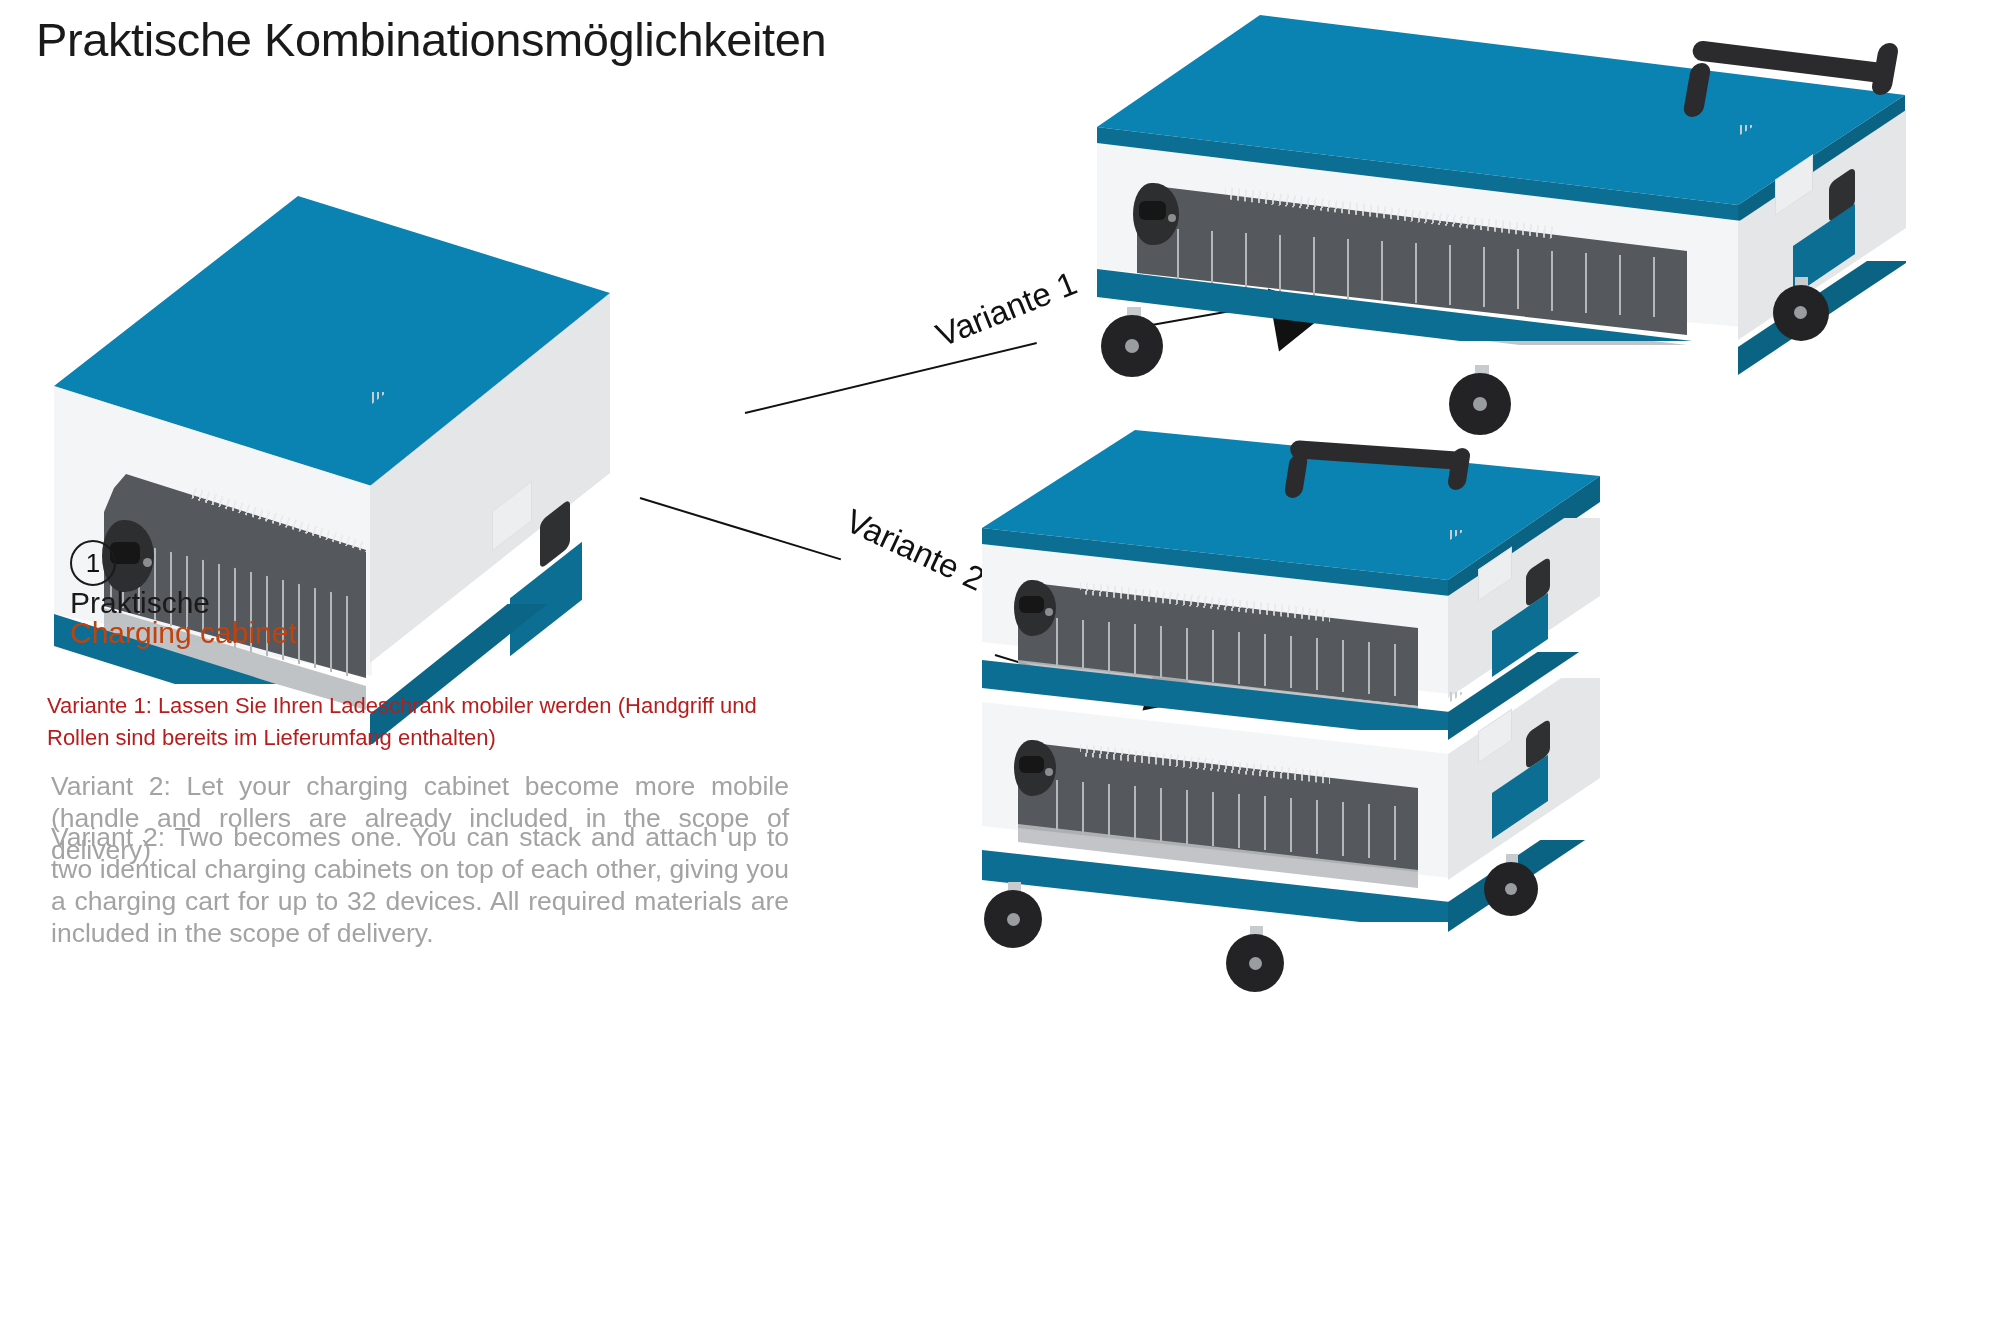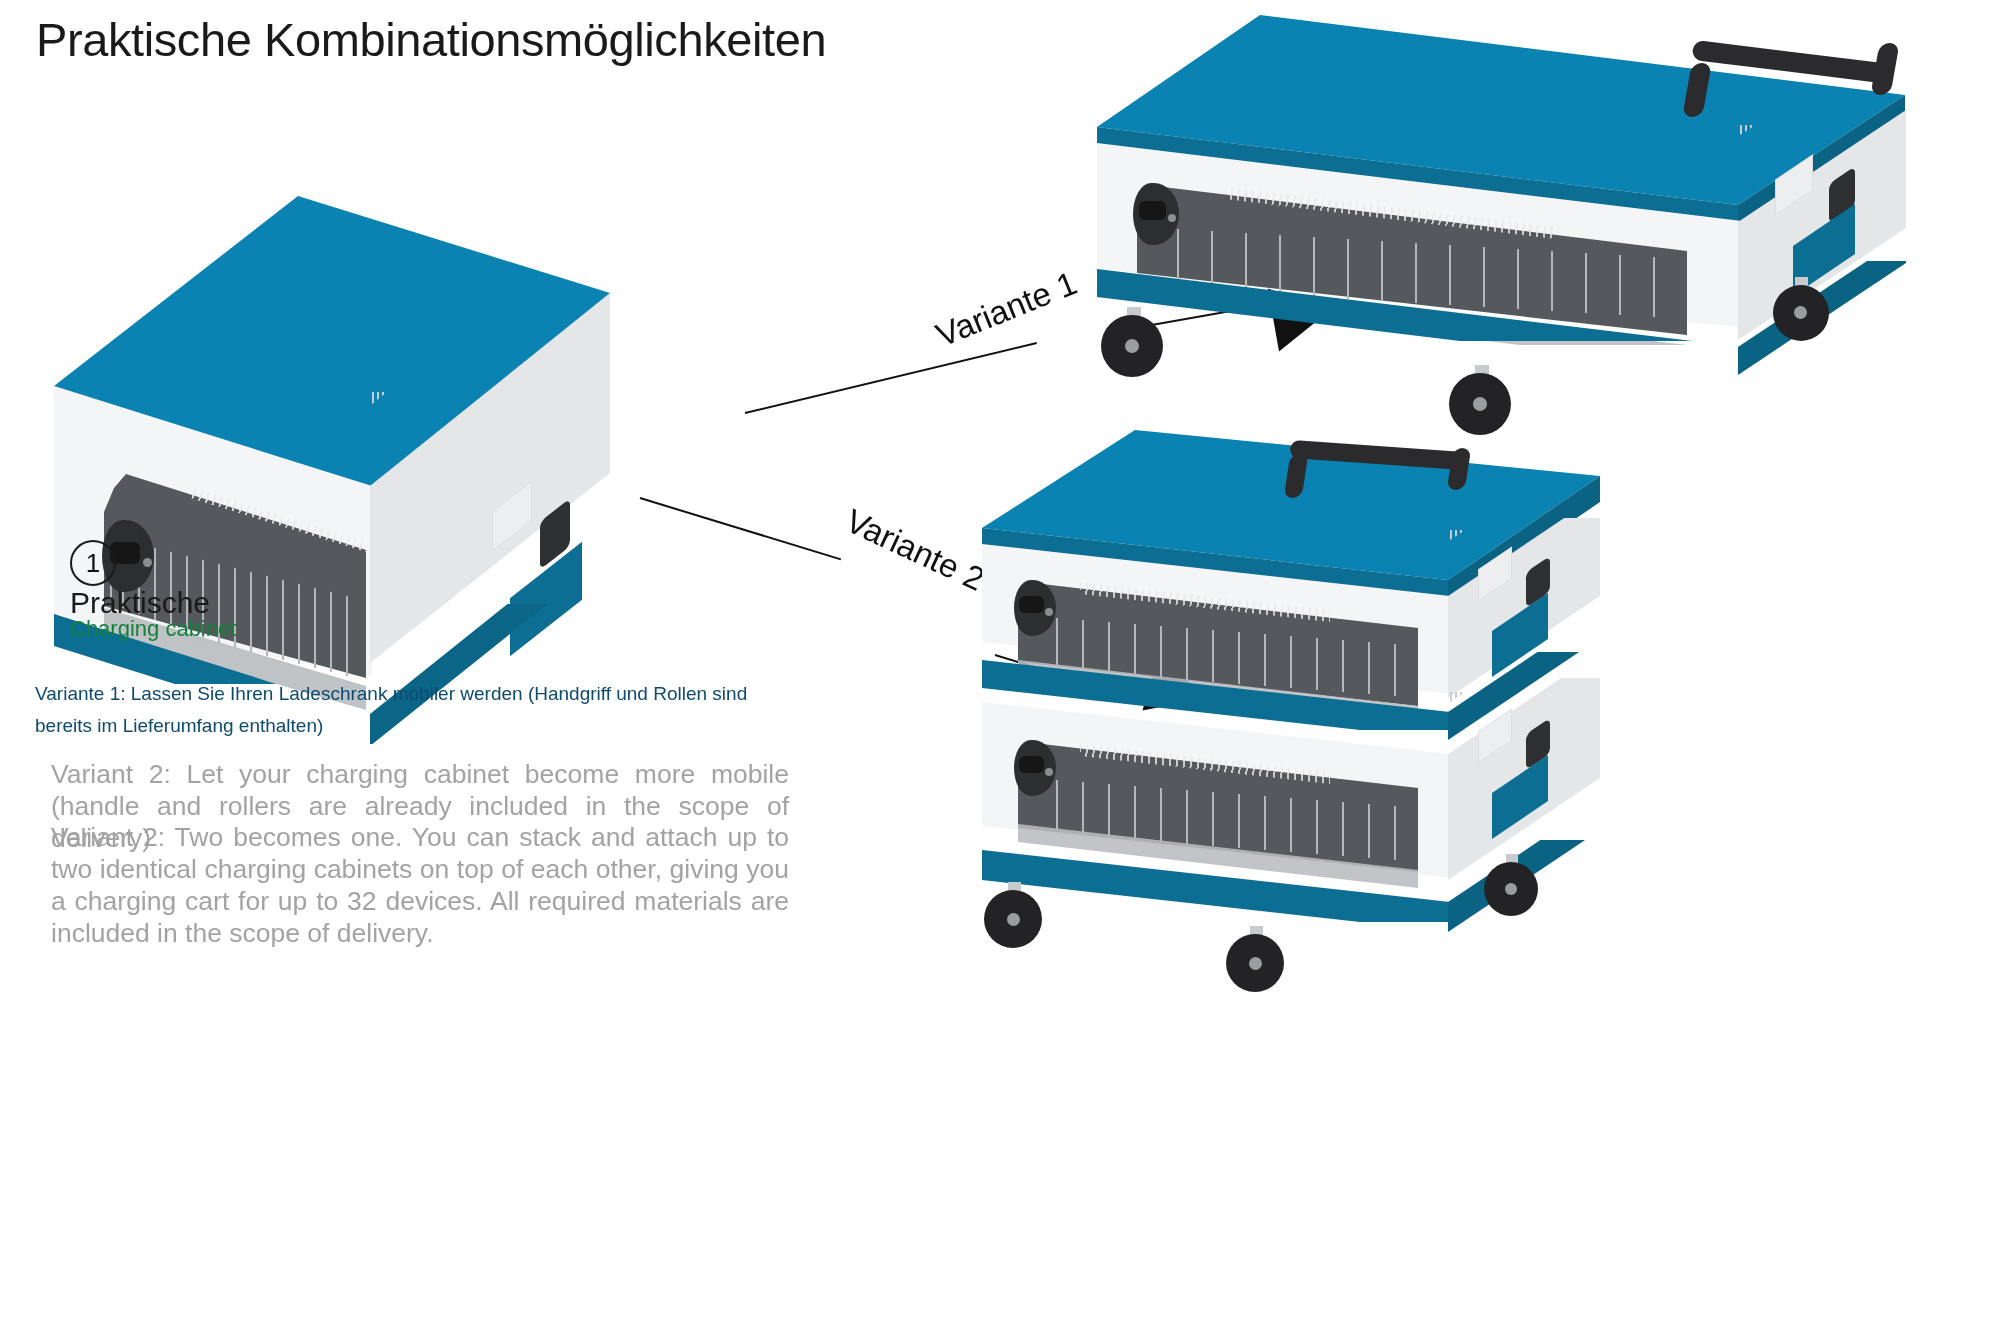--- a/index.html
+++ b/index.html
@@ -32,28 +32,28 @@
     border:2.3px solid #1a1a1a;
     display:flex;align-items:center;justify-content:center;
     font-size:26px;color:#111;
   }
   .cap-de{
     position:absolute;left:70px;top:586px;
     font-size:30px;color:#1a1a1a;white-space:nowrap;
   }
   .cap-en{
     position:absolute;left:70px;top:616px;
-    font-size:22px;color:#15803d;white-space:nowrap;
+    font-size:30px;color:#c2410c;white-space:nowrap;
   }
 
   
   .para{position:absolute;left:35px;width:770px;}
   .para .de{
-    font-size:19px;line-height:32px;color:#0c4a6e;
-    text-align:justify;margin:0;
+    font-size:22px;line-height:32px;color:#b91c1c;
+    text-align:justify;margin:12px;
   }
   .para .en{
     font-size:26.5px;line-height:32px;color:#a3a3a3;
     text-align:justify;margin:16px;
   }
   .para.p1{top:678px;}
   .para.p2{top:805px;}
   .para .de.nojust{text-align:left;}
 
   

